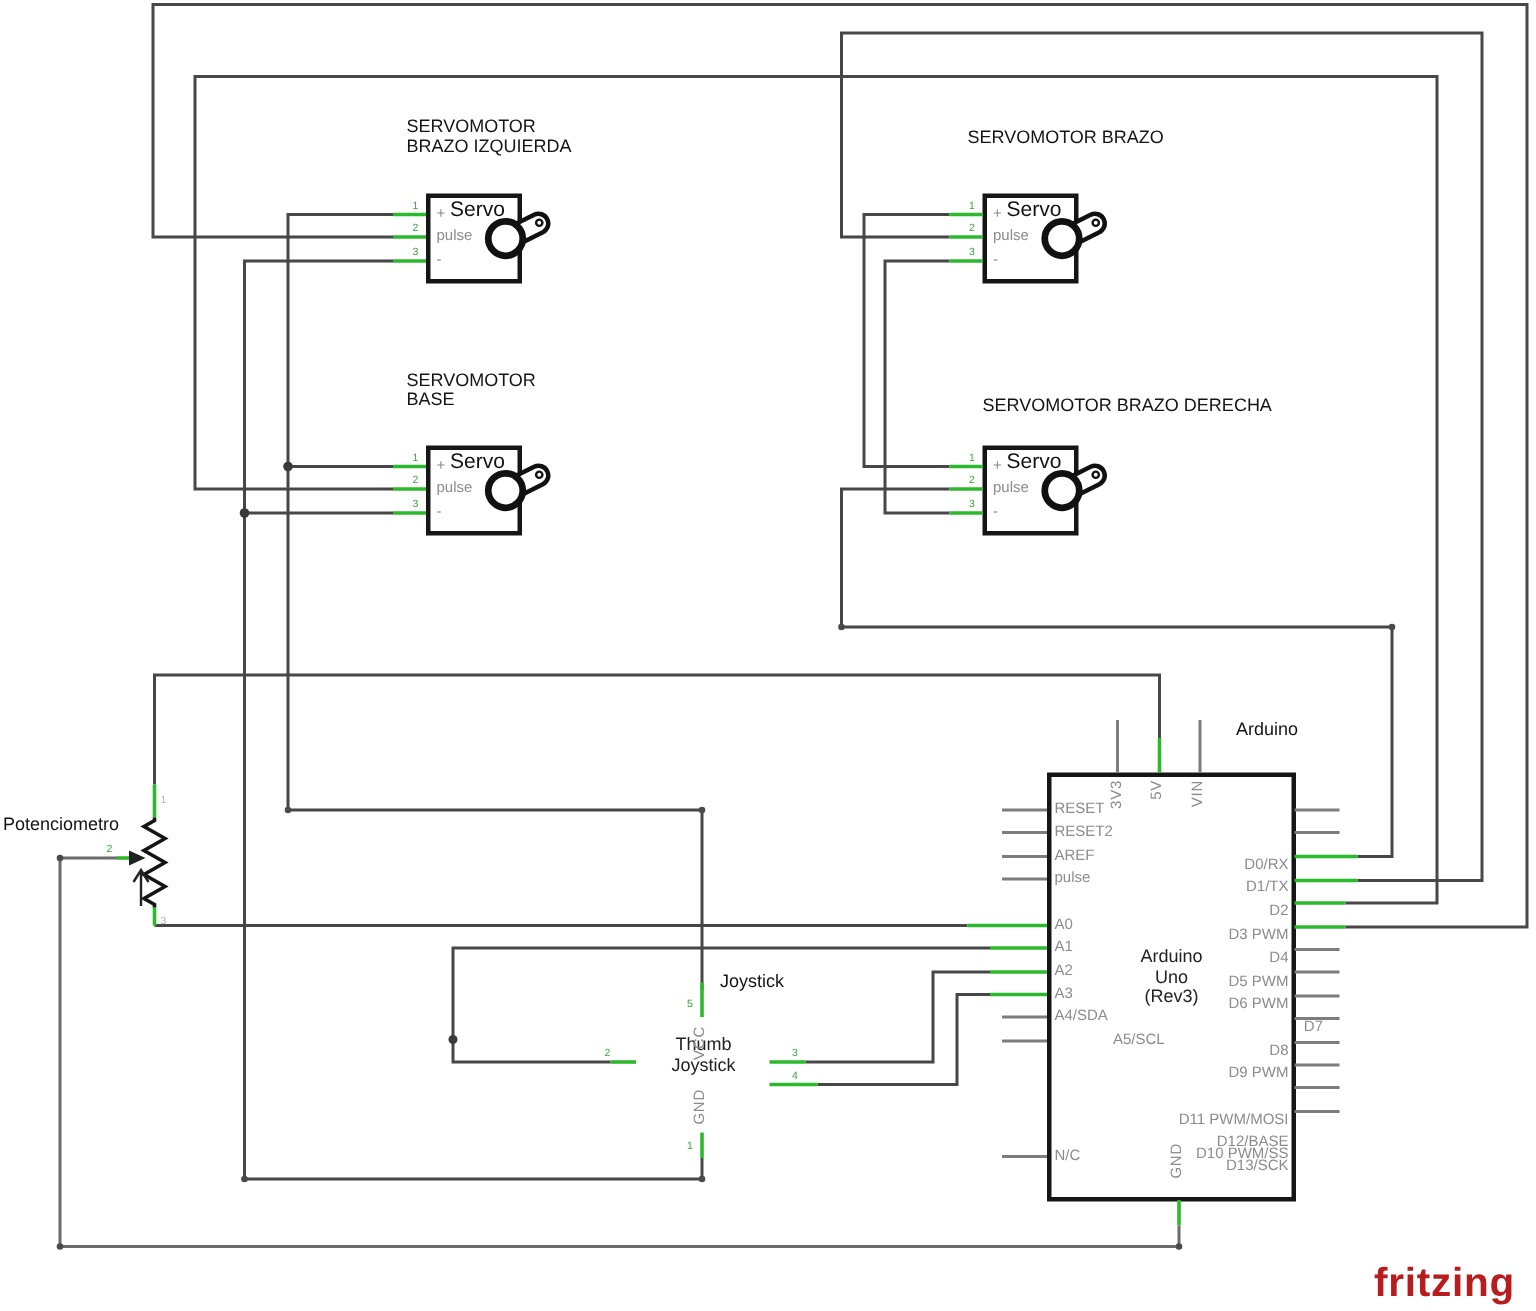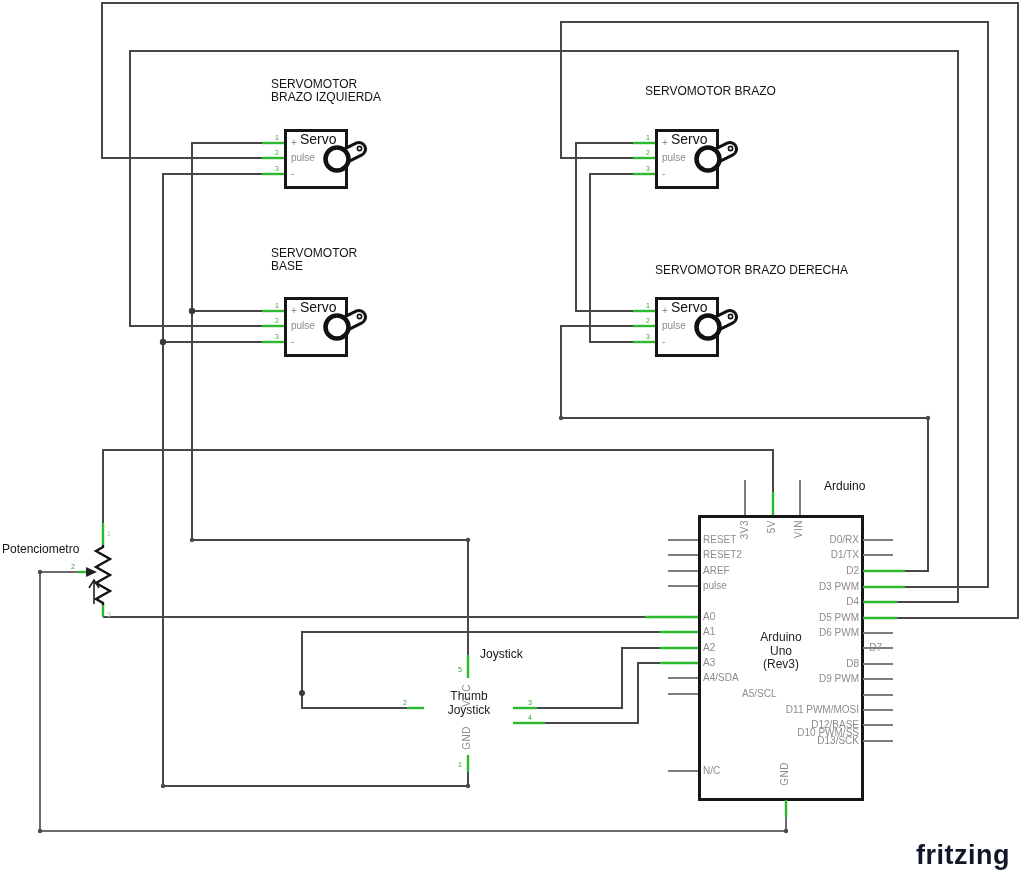--- a/index.html
+++ b/index.html
@@ -2,29 +2,29 @@
 <html><head>
 <meta charset="utf-8">
 <style>
   html,body{margin:0;padding:0;background:#fff;}
   .canvas{position:relative;width:1024px;height:874px;background:#ffffff;
           font-family:"Liberation Sans",sans-serif;overflow:hidden;}
   svg.wires{position:absolute;left:0;top:0;z-index:2;}
   .comp{position:absolute;background:#fff;border:3px solid #161616;box-sizing:border-box;z-index:1;}
   .seclabel{position:absolute;font-size:12px;line-height:13px;color:#141414;z-index:3;white-space:nowrap;}
   .pinlab{position:absolute;font-size:10px;color:#8c8c8c;line-height:10px;white-space:nowrap;}
-  .pinlab-r{position:absolute;font-size:10px;color:#8c8c8c;line-height:10px;text-align:right;width:116px;}
+  .pinlab-r{position:absolute;font-size:10px;color:#8c8c8c;line-height:10px;text-align:right;width:116px;margin-top:37px;}
   .pinnum{position:absolute;font-size:7px;color:#3aa33a;line-height:7px;z-index:3;}
   .pinnum-gray{position:absolute;font-size:7px;color:#b5b5b5;line-height:7px;z-index:3;}
   .vlabel{position:absolute;font-size:10px;color:#8c8c8c;writing-mode:vertical-rl;
           transform:rotate(180deg);letter-spacing:.5px;z-index:3;}
   .servo-title{position:absolute;font-size:14px;color:#111;left:13px;top:-1px;}
   .center-text{position:absolute;text-align:center;font-size:12px;line-height:13.5px;color:#222;z-index:3;}
   .watermark{position:absolute;left:916px;top:840px;font-size:27px;font-weight:bold;
-             color:#0f172a;letter-spacing:0.5px;z-index:3;}
+             color:#b91c1c;letter-spacing:0.5px;z-index:3;}
   .wd{fill:none;stroke:#474747;stroke-width:2;}
   .wl{fill:none;stroke:#6b6b6b;stroke-width:2;}
   .wg{fill:none;stroke:#2db92d;stroke-width:2.4;}
   .ws{fill:none;stroke:#7d7d7d;stroke-width:2;}
   .pz{fill:none;stroke:#141414;stroke-width:2.4;}
 </style>
 </head>
 <body>
 
 <div class="canvas">

